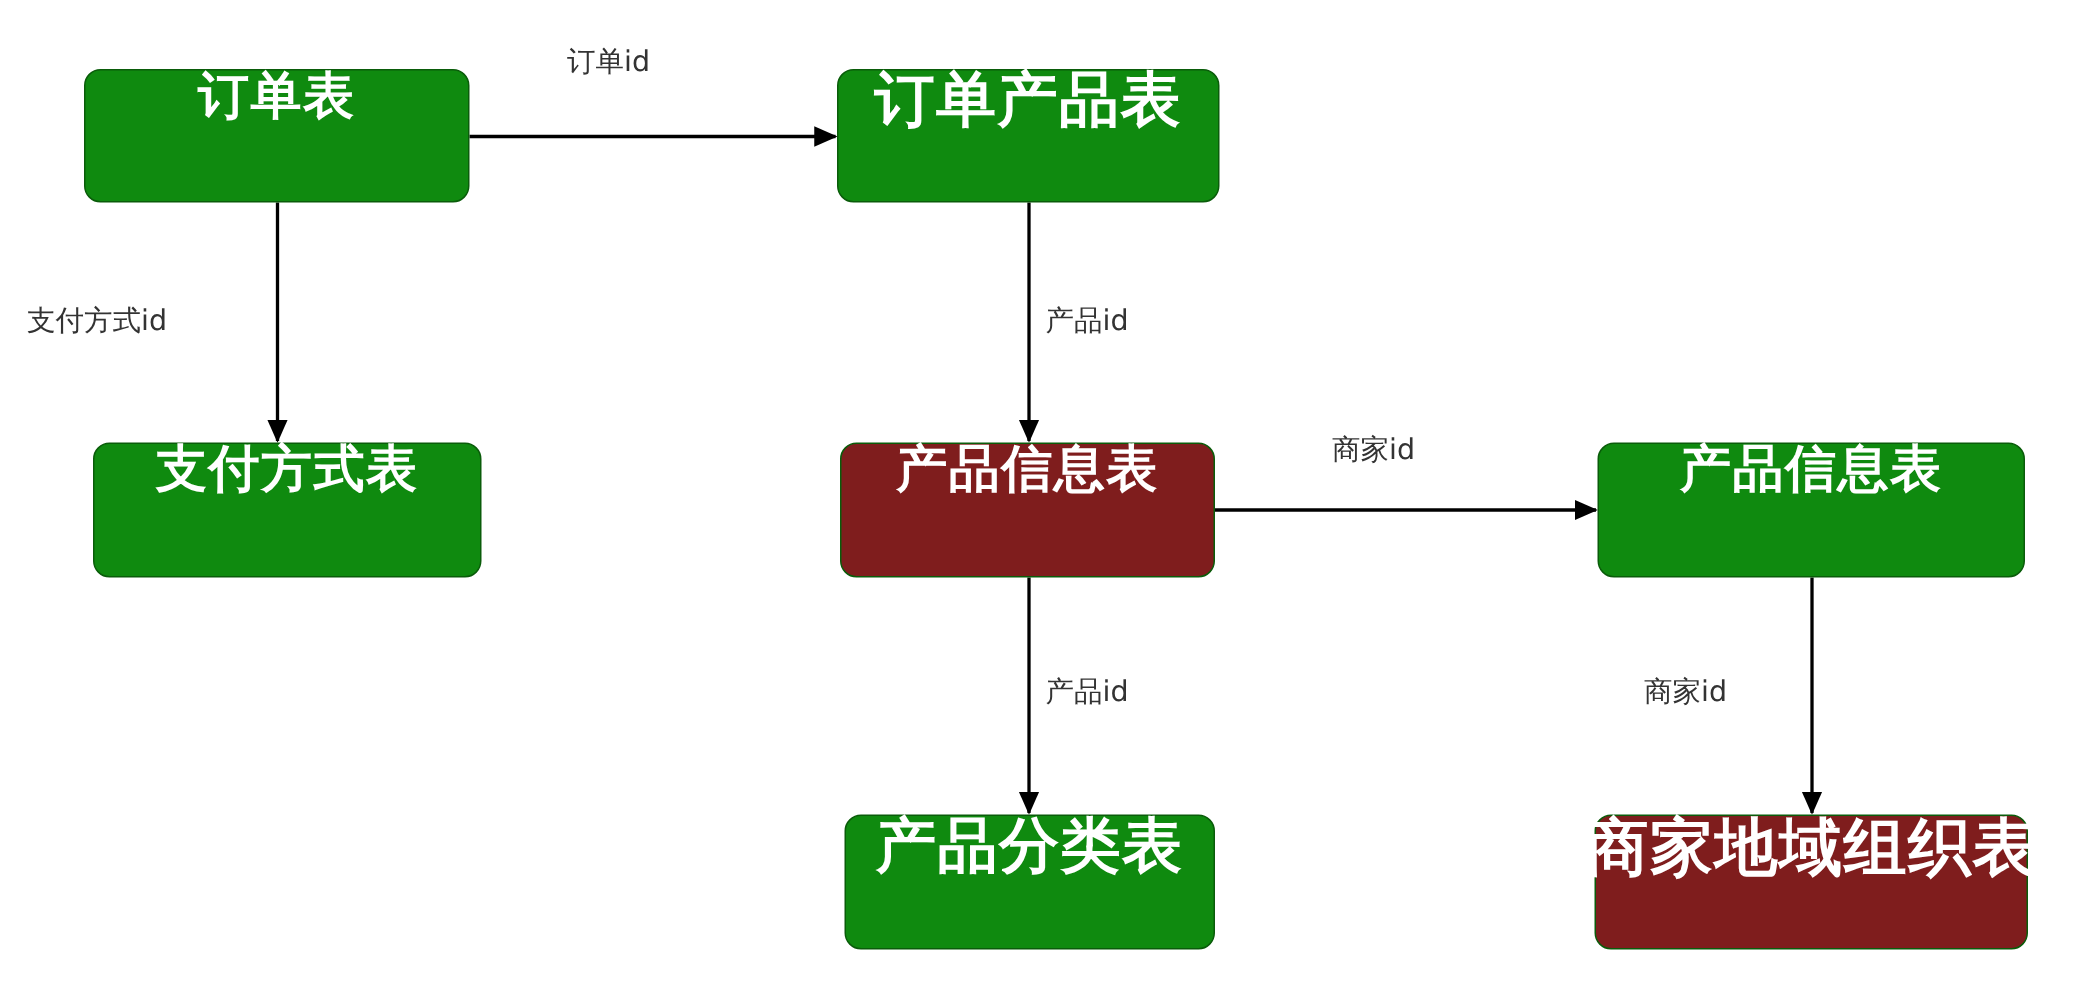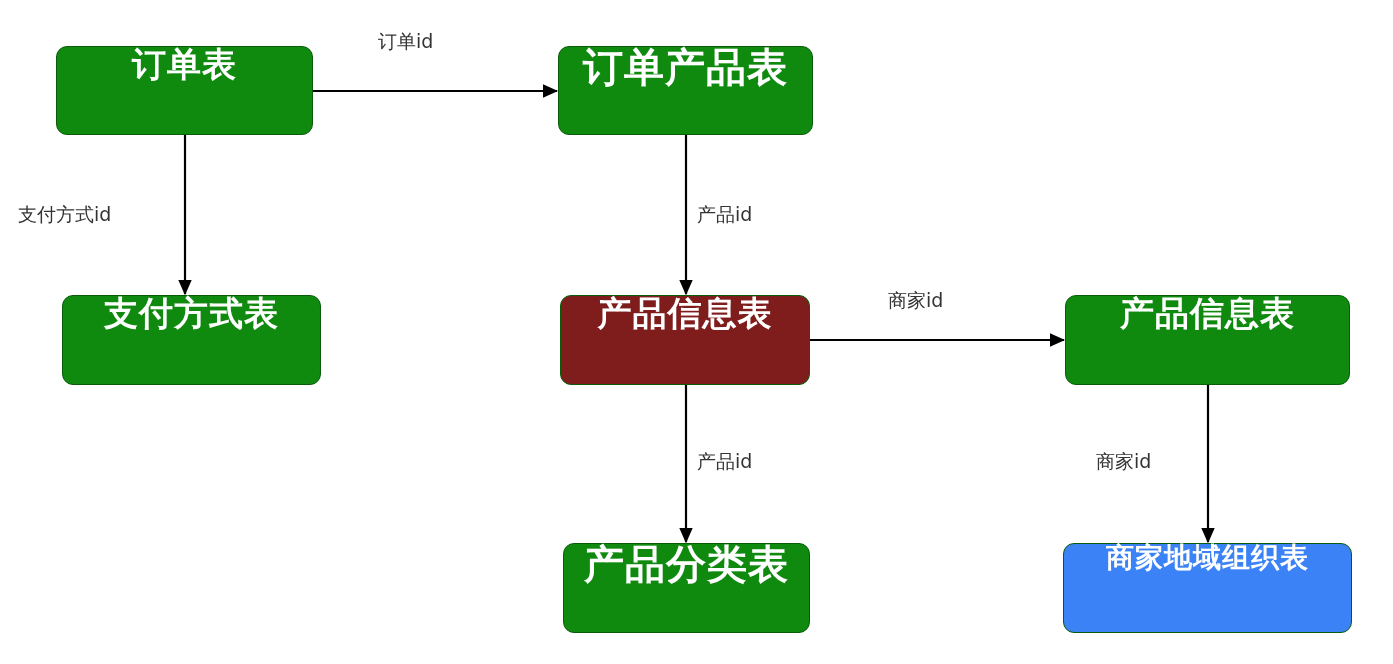--- a/index.html
+++ b/index.html
@@ -94,21 +94,21 @@
   </div>
 
   <div class="node" style="left: 1065px; top: 295px; width: 285px; height: 90px; font-size: 34px; background: rgb(15, 138, 15); border-color: rgb(10, 92, 10); color: rgb(255, 255, 255);">
     <span class="node-label">产品信息表</span>
   </div>
 
   <div class="node" style="left: 563px; top: 543px; width: 247px; height: 90px; font-size: 40px; background: rgb(15, 138, 15); border-color: rgb(10, 92, 10); color: rgb(255, 255, 255);">
     <span class="node-label">产品分类表</span>
   </div>
 
-  <div class="node" style="left: 1063px; top: 543px; width: 289px; height: 90px; font-size: 28px; background: #3b82f6; border-color: rgb(10, 92, 10); color: rgb(255, 255, 255);">
+  <div class="node" style="left: 1063px; top: 543px; width: 289px; height: 90px; font-size: 42px; background: #7f1d1d; border-color: rgb(10, 92, 10); color: rgb(255, 255, 255);">
     <span class="node-label">商家地域组织表</span>
   </div>
 
   <span class="edge-label" style="left: 378px; top: 32px; color: rgb(51, 51, 51);">订单id</span>
 
   <span class="edge-label" style="left: 18px; top: 205px; color: rgb(51, 51, 51);">支付方式id</span>
 
   <span class="edge-label" style="left: 697px; top: 205px; color: rgb(51, 51, 51);">产品id</span>
 
   <span class="edge-label" style="left: 888px; top: 291px; color: rgb(51, 51, 51);">商家id</span>

